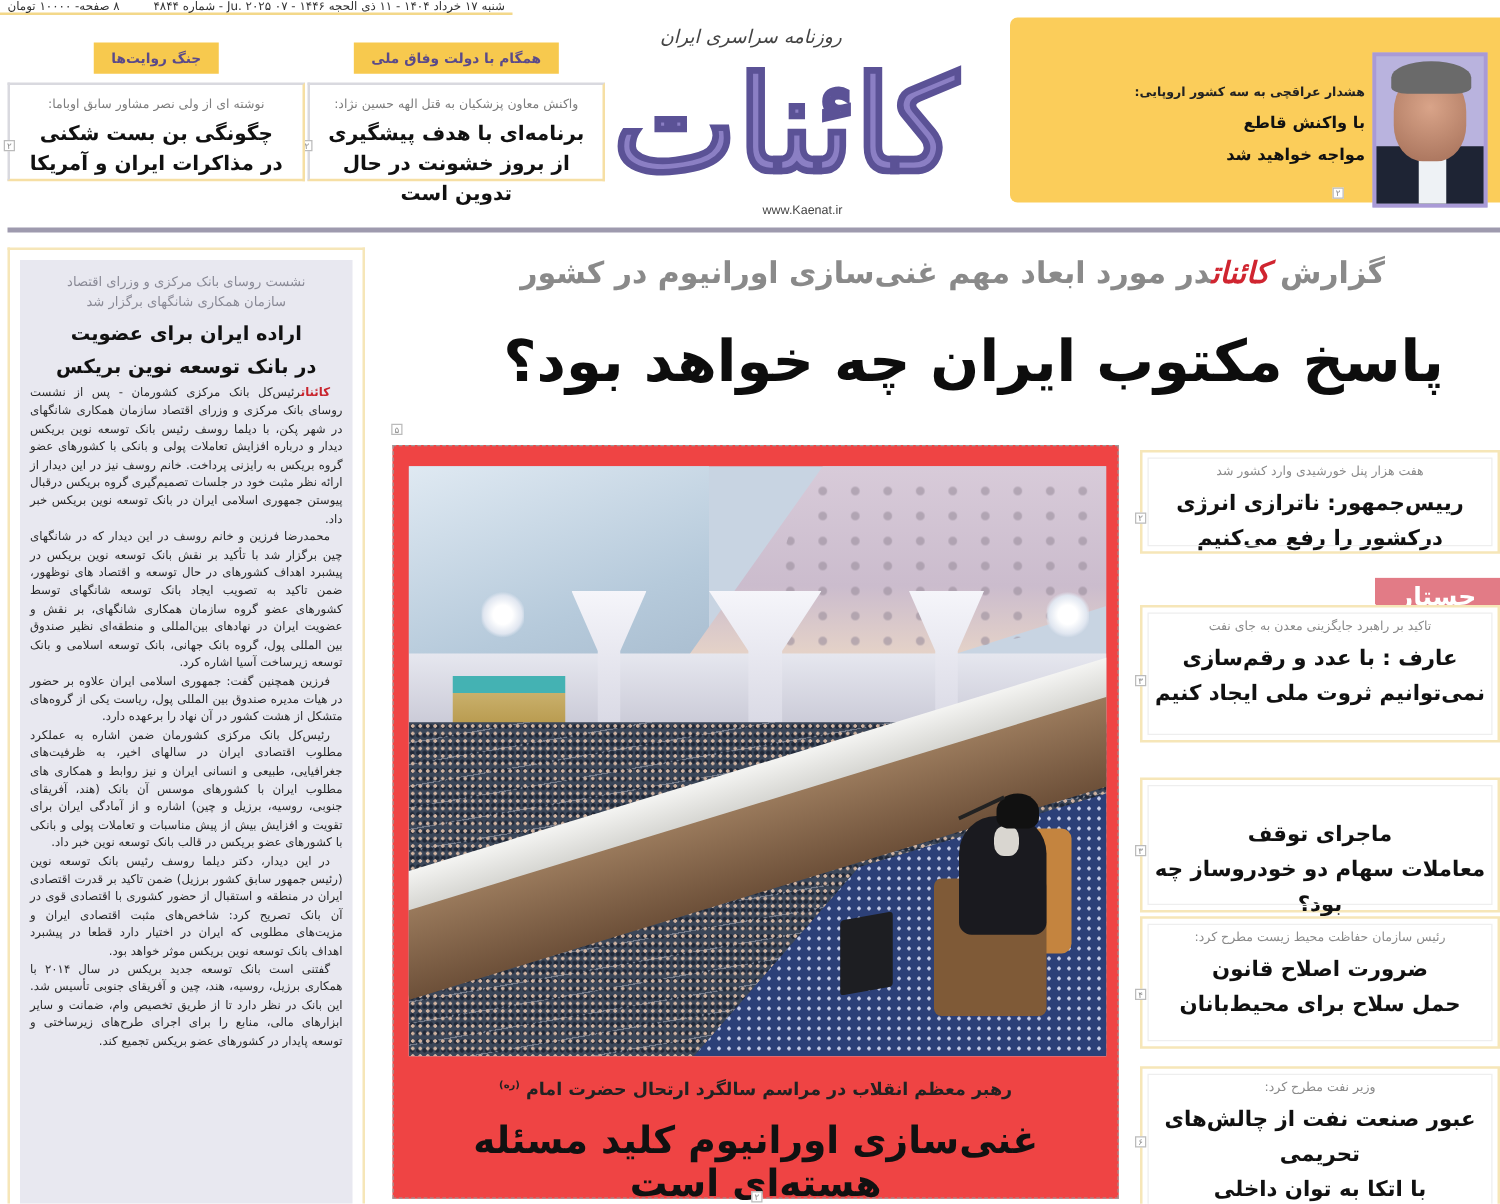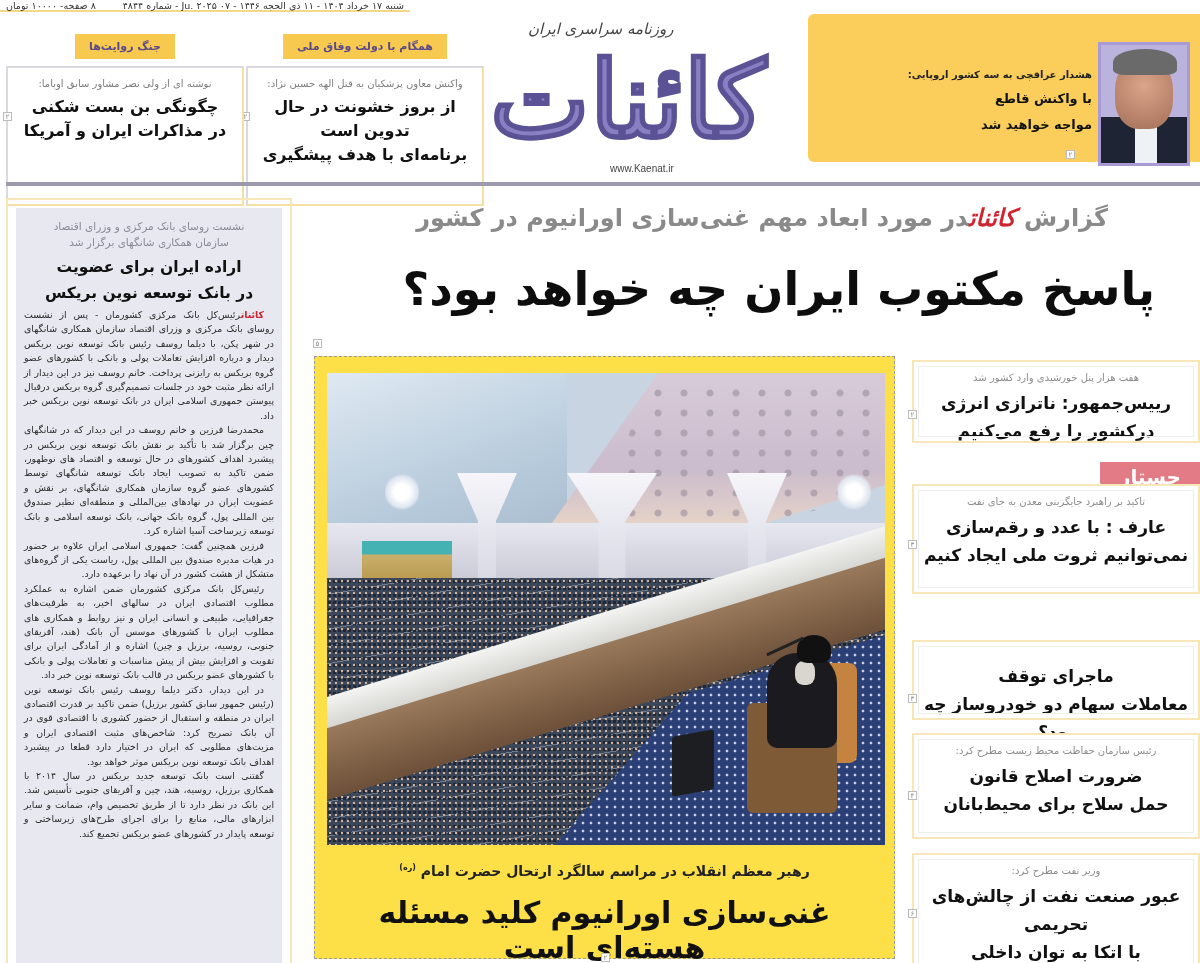--- a/index.html
+++ b/index.html
@@ -2,21 +2,21 @@
 <html><head>
 <meta charset="utf-8">
 <style>
   * { box-sizing: border-box; margin: 0; padding: 0; }
   html, body { width: 1200px; height: 963px; overflow: hidden; background: #ffffff; }
   body { font-family: "DejaVu Sans", sans-serif; position: relative; direction: rtl; color: #1a1a1a; }
 
   .dateline { position: absolute; left: 0; top: 0; width: 410px; height: 12px; font-size: 9.5px; color: #333; display: flex; justify-content: space-between; padding: 0 6px; line-height: 12px; direction: rtl; border-bottom: 2px solid #f3d88a; }
 
   
-  .promo { position: absolute; top: 34px; width: 238px; height: 172px; padding-left: 45px; }
+  .promo { position: absolute; top: 34px; width: 238px; height: 111px; padding-left: 45px; }
   .promo-tag { position: absolute; top: 0; left: 50%; transform: translateX(-50%); background: #f7c94e; color: #5a4a8a; font-weight: bold; font-size: 11px; padding: 6px 14px; white-space: nowrap; }
   .promo-box { position: absolute; top: 32px; left: 0; right: 0; bottom: 0; border: 2px solid #d9d9df; border-bottom-color: #f6dfa4; border-right-color: #f6dfa4; background: #fff; text-align: center; padding: 10px 8px 0; }
   .promo-kicker { font-size: 10px; color: #7d7d7d; margin-bottom: 6px; }
   .promo-title { font-size: 16px; font-weight: bold; line-height: 24px; color: #111; }
   .page-ref { position: absolute; font-size: 7px; color: #888; border: 1px solid #bbb; width: 9px; height: 9px; line-height: 8px; text-align: center; background: #fff; direction: ltr; }
 
   
   .masthead { position: absolute; left: 490px; top: 10px; width: 350px; height: 170px; }
   .logo { position: absolute; left: 0; top: 30px; font-size: 106px; font-weight: bold; color: #8b7fc4; -webkit-text-stroke: 2px #5b5296; letter-spacing: -4px; line-height: 120px; font-family: "DejaVu Serif", serif; }
   .slogan { position: absolute; left: 38px; top: 10px; font-size: 15px; color: #444; font-style: italic; font-family: "DejaVu Serif", serif; }
@@ -41,21 +41,21 @@
   .lc-body { font-size: 9.4px; line-height: 14.4px; color: #2a2a2a; text-align: justify; margin-top: 2px; }
   .lc-body p { text-indent: 10px; }
   .lc-brand { color: #c8232c; font-weight: bold; }
 
   
   .supra { position: absolute; right: 92px; top: 204px; font-size: 24px; font-weight: bold; color: #8a8a8a; white-space: nowrap; }
   .supra .brand { color: #d02530; font-style: italic; }
   .headline { position: absolute; right: 45px; top: 262px; font-size: 46px; font-weight: bold; color: #0d0d0d; white-space: nowrap; letter-spacing: -1px; }
 
   
-  .photo-story { position: absolute; left: 314px; top: 356px; width: 581px; height: 603px; border: 1.5px dashed #9a9a9a; background: #fde047; }
+  .photo-story { position: absolute; left: 314px; top: 356px; width: 581px; height: 603px; border: 1.5px dashed #9a9a9a; background: #ef4444; }
   .photo { position: absolute; left: 12px; top: 16px; width: 558px; height: 472px; overflow: hidden; background: #c8d4e2; }
   .ph-ceil-l { position: absolute; left: 0; top: 0; width: 240px; height: 190px; background: linear-gradient(160deg, #dfe9f2 0%, #b6cadb 60%, #a4b8cb 100%); }
   .ph-ceil-r { position: absolute; left: 180px; top: 0; right: 0; height: 160px; background: linear-gradient(180deg, #d8cbd9 0%, #cbbccd 60%, #e9d6c7 100%); clip-path: polygon(10% 100%, 40% 0, 100% 0, 100% 70%, 60% 100%); }
   .ph-dots { position: absolute; left: 240px; top: 10px; right: 0; height: 140px; background-image: radial-gradient(circle, #9b8f9d 3px, transparent 4px); background-size: 26px 20px; opacity: 0.6; clip-path: polygon(10% 100%, 25% 0, 100% 0, 100% 80%, 60% 100%); }
   .ph-wall { position: absolute; left: 0; top: 150px; right: 0; height: 60px; background: linear-gradient(180deg, #e6e7ef 0%, #c9c9d6 100%); }
   .ph-pillar { position: absolute; top: 100px; width: 60px; height: 120px; background: linear-gradient(180deg, #f5f5fa, #d6d6e2); clip-path: polygon(0 0, 100% 0, 65% 40%, 65% 100%, 35% 100%, 35% 40%); }
   .ph-chand { position: absolute; width: 34px; height: 38px; background: radial-gradient(circle at 50% 50%, #ffffff 30%, #e0e6f0 60%, transparent 72%); }
   .ph-tomb { position: absolute; left: 35px; top: 168px; width: 90px; height: 38px; background: linear-gradient(180deg, #44b2b3 0%, #44b2b3 35%, #c9b06b 36%, #b99b50 100%); }
   .ph-crowd { position: absolute; left: 0; top: 205px; right: 0; bottom: 0; background-color: #3b4658; background-image: radial-gradient(circle, #cfb3a1 1.2px, transparent 1.6px), radial-gradient(circle, #202838 1.5px, transparent 2px), repeating-linear-gradient(170deg, transparent 0, transparent 16px, rgba(220,220,230,0.35) 16px, rgba(220,220,230,0.35) 17px); background-size: 6px 6px, 5px 7px, 100% 100%; }
   .ph-ledge { position: absolute; left: -20px; top: 330px; width: 640px; height: 30px; background: linear-gradient(180deg, #f4f4f2, #d6d6d2); transform: rotate(-17deg); transform-origin: left top; }
@@ -86,22 +86,22 @@
 
 <div class="dateline">
   <span>شنبه ۱۷ خرداد ۱۴۰۴ - ۱۱ ذی الحجه ۱۴۴۶ - ۰۷ Ju. ۲۰۲۵ - شماره ۴۸۴۴</span>
   <span>۸ صفحه- ۱۰۰۰۰ تومان</span>
 </div>
 
 <div class="promo" style="left:246px;">
   <div class="promo-tag">همگام با دولت وفاق ملی</div>
   <div class="promo-box">
     <div class="promo-kicker">واکنش معاون پزشکیان به قتل الهه حسین نژاد:</div>
+    <div class="promo-title">برنامه‌ای با هدف پیشگیری</div>
     <div class="promo-title">از بروز خشونت در حال تدوین است</div>
-    <div class="promo-title">برنامه‌ای با هدف پیشگیری</div>
   </div>
   <div class="page-ref" style="left:-5px;top:78px;">۲</div>
 </div>
 
 <div class="promo" style="left:6px;">
   <div class="promo-tag">جنگ روایت‌ها</div>
   <div class="promo-box">
     <div class="promo-kicker">نوشته ای از ولی نصر مشاور سابق اوباما:</div>
     <div class="promo-title">چگونگی بن بست شکنی</div>
     <div class="promo-title">در مذاکرات ایران و آمریکا</div>
@@ -197,21 +197,21 @@
 <div class="jostar">جستار</div>
 <div class="jostar-tail"></div>
 
 <div class="news-item" style="top:484px;height:110px;">
   <div class="ni-kicker">تاکید بر راهبرد جایگزینی معدن به جای نفت</div>
   <div class="ni-title">عارف : با عدد و رقم‌سازی</div>
   <div class="ni-title">نمی‌توانیم ثروت ملی ایجاد کنیم</div>
   <div class="page-ref" style="left:-6px;top:54px;">۳</div>
 </div>
 
-<div class="news-item" style="top:640px;height:80px;padding-top:20px;">
+<div class="news-item" style="top:622px;height:108px;padding-top:30px;">
   <div class="ni-title">ماجرای توقف</div>
   <div class="ni-title">معاملات سهام دو خودروساز چه بود؟</div>
   <div class="page-ref" style="left:-6px;top:52px;">۳</div>
 </div>
 
 <div class="news-item" style="top:733px;height:106px;">
   <div class="ni-kicker">رئیس سازمان حفاظت محیط زیست مطرح کرد:</div>
   <div class="ni-title">ضرورت اصلاح قانون</div>
   <div class="ni-title">حمل سلاح برای محیط‌بانان</div>
   <div class="page-ref" style="left:-6px;top:56px;">۴</div>

